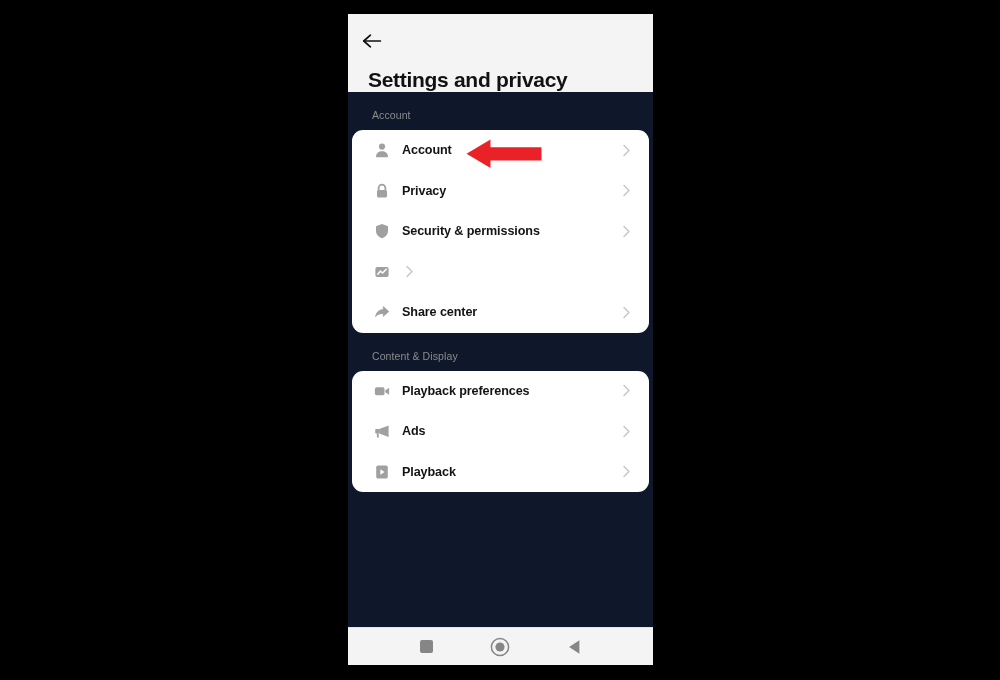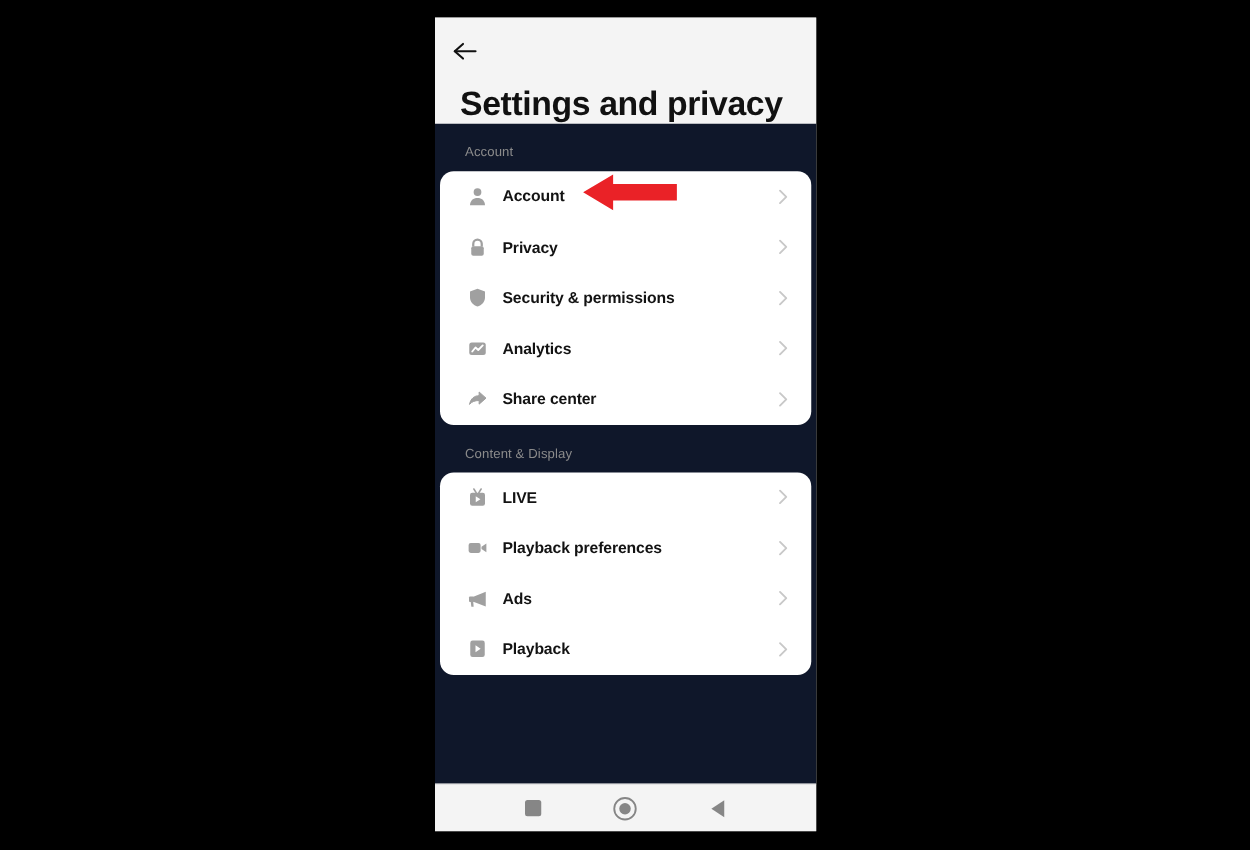--- a/index.html
+++ b/index.html
@@ -43,21 +43,21 @@
     width: 44px;
     height: 30px;
     display: flex;
     align-items: center;
     padding-left: 14px;
     cursor: pointer;
   }
   #back-button svg { display: block; }
 
   #page-title {
-    font-size: 27px;
+    font-size: 21px;
     font-weight: bold;
     color: #111111;
     letter-spacing: -0.3px;
     padding: 12px 0 0 20px;
     line-height: 1.15;
   }
 
   
   #settings-scroll {
     flex: 1 1 auto;
@@ -218,21 +218,20 @@
           </span>
         </div>
 
         <div class="settings-row">
           <span class="row-icon">
             <svg width="16" height="16" viewBox="0 0 16 16">
               <rect x="1.4" y="3" width="13.2" height="10" rx="2" fill="#a0a0a0"></rect>
               <path d="M3.8 10.2 L6.4 7 L8.6 9 L12.2 5.3" fill="none" stroke="#ffffff" stroke-width="1.5" stroke-linecap="round" stroke-linejoin="round"></path>
             </svg>
           </span>
-          <span class="row-label">Analytics</span>
           <span class="row-chevron">
             <svg width="11" height="13" viewBox="0 0 11 13">
                 <path d="M3 1.5 L8 6.5 L3 11.5" fill="none" stroke="#c8c8c8" stroke-width="1.5" stroke-linecap="round" stroke-linejoin="round"></path>
               </svg>
           </span>
         </div>
 
         <div class="settings-row">
           <span class="row-icon">
             <svg width="16" height="16" viewBox="0 0 16 16">
@@ -246,36 +245,20 @@
               </svg>
           </span>
         </div>
 
       </div>
 
       <div class="section-header">Content &amp; Display</div>
       <div class="section-card">
 
 
-        <div class="settings-row">
-          <span class="row-icon">
-            <svg width="16" height="16" viewBox="0 0 16 16">
-              <line x1="5.1" y1="1.2" x2="6.9" y2="4.1" stroke="#a0a0a0" stroke-width="1.3" stroke-linecap="round"></line>
-              <line x1="10.9" y1="1.2" x2="9.1" y2="4.1" stroke="#a0a0a0" stroke-width="1.3" stroke-linecap="round"></line>
-              <rect x="2" y="4.1" width="12" height="10.5" rx="1.8" fill="#a0a0a0"></rect>
-              <path d="M6.6 7 L10.3 9.35 L6.6 11.7 Z" fill="#ffffff"></path>
-            </svg>
-          </span>
-          <span class="row-label">LIVE</span>
-          <span class="row-chevron">
-            <svg width="11" height="13" viewBox="0 0 11 13">
-                <path d="M3 1.5 L8 6.5 L3 11.5" fill="none" stroke="#c8c8c8" stroke-width="1.5" stroke-linecap="round" stroke-linejoin="round"></path>
-              </svg>
-          </span>
-        </div>
 
 
         <div class="settings-row">
           <span class="row-icon">
             <svg width="16" height="16" viewBox="0 0 16 16">
               <rect x="0.9" y="4.3" width="9.6" height="8" rx="1.7" fill="#a0a0a0"></rect>
               <path d="M11.2 7.4 L15.1 4.8 V11.8 L11.2 9.2 Z" fill="#a0a0a0"></path>
             </svg>
           </span>
           <span class="row-label">Playback preferences</span>

